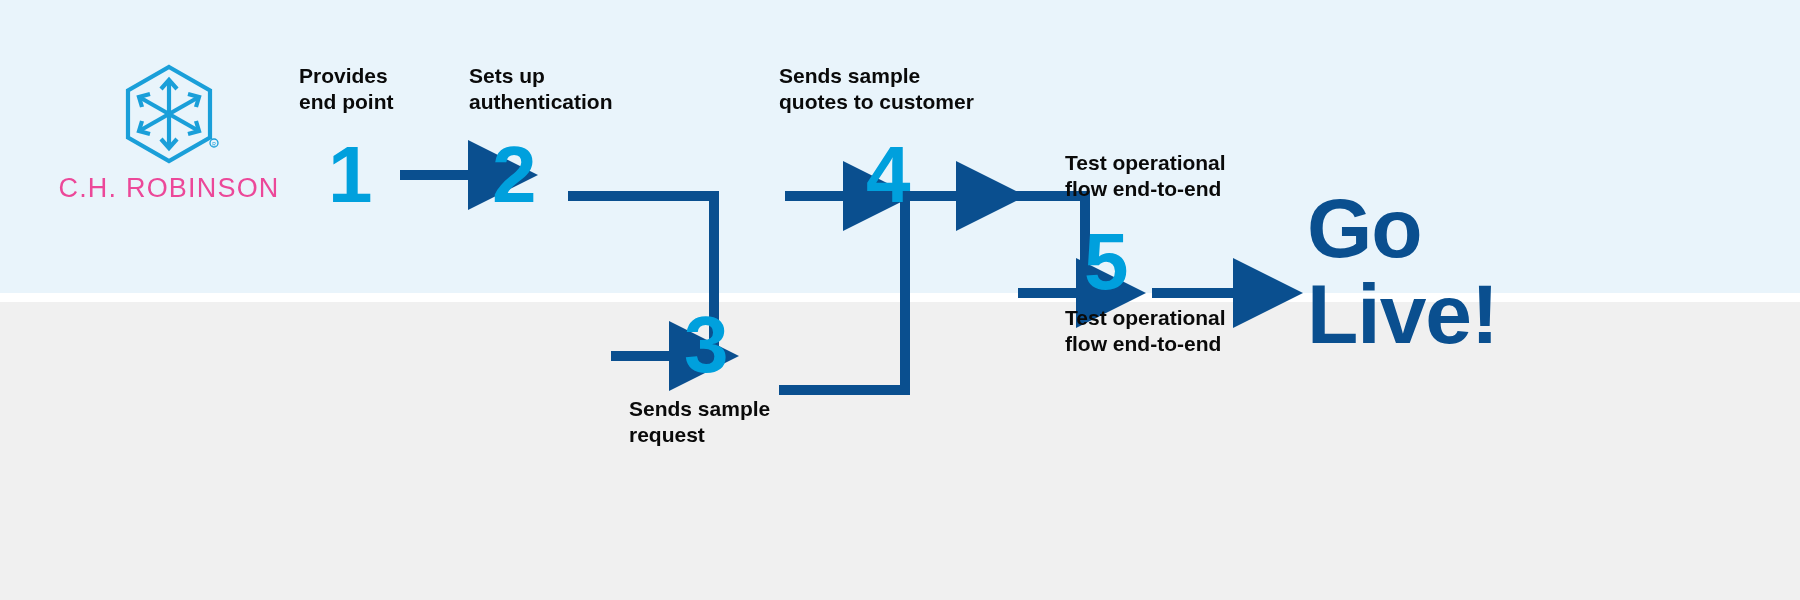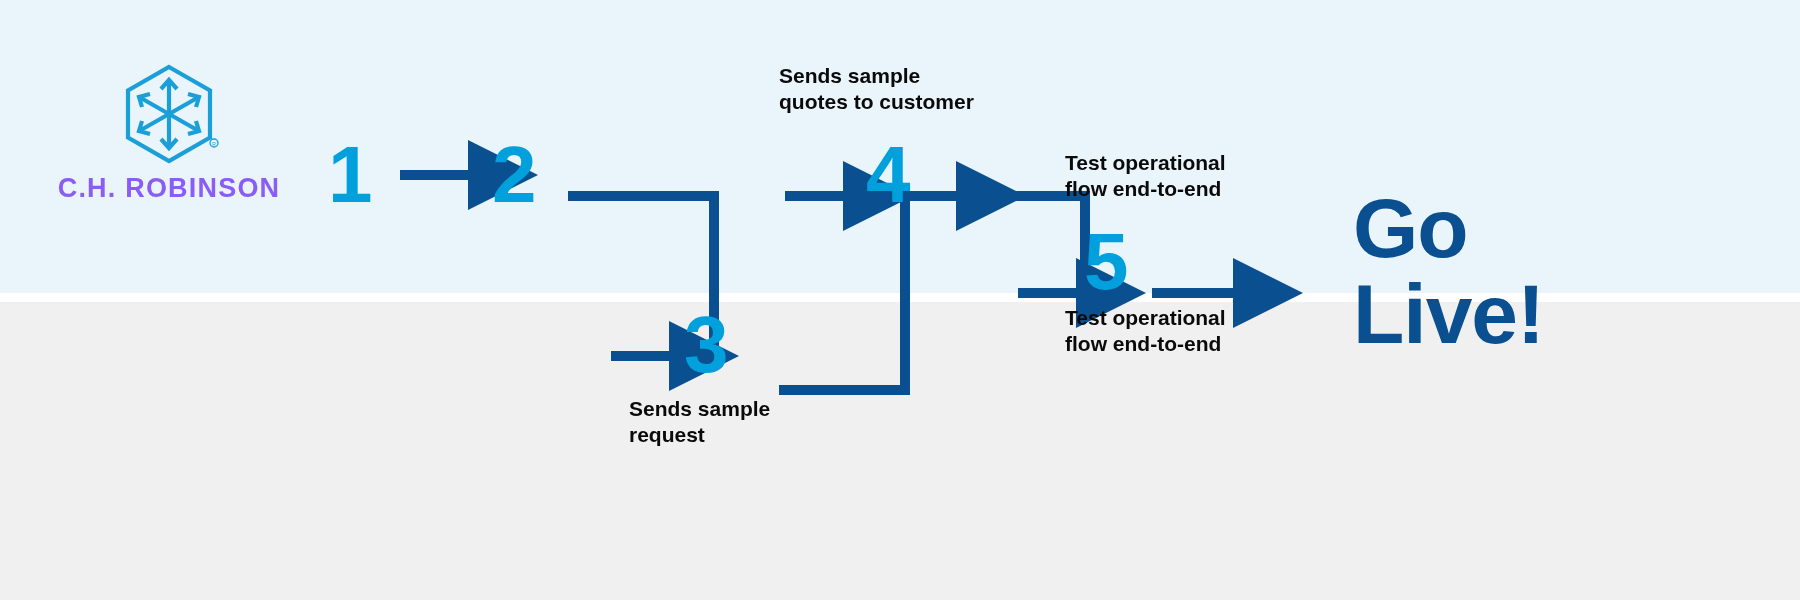--- a/index.html
+++ b/index.html
@@ -56,23 +56,23 @@
     top: 64px;
     width: 100px;
     height: 100px;
   }
   #brand-wordmark {
     left: 47px;
     top: 173px;
     width: 244px;
     text-align: center;
     font-size: 27px;
-    font-weight: bold;
+    font-weight: normal;
     letter-spacing: 1.2px;
-    color: #8b5cf6;
+    color: #ec4899;
     white-space: nowrap;
   }
 
   
   #lane-label-customer {
     left: 48px;
     top: 350px;
     width: 320px;
     font-size: 34px;
     line-height: 40px;
@@ -105,21 +105,21 @@
     letter-spacing: -1px;
   }
   #step-num-1 { left: 328px; top: 135px; }
   #step-num-2 { left: 492px; top: 135px; }
   #step-num-3 { left: 684px; top: 305px; }
   #step-num-4 { left: 866px; top: 135px; }
   #step-num-5 { left: 1084px; top: 222px; }
 
   
   #go-live {
-    left: 1353px;
+    left: 1307px;
     top: 185px;
     width: 300px;
     font-size: 84px;
     line-height: 86px;
     font-weight: bold;
     color: #0a4f8f;
     letter-spacing: -1px;
     white-space: pre-line;
   }
 </style>
@@ -186,22 +186,26 @@
 
         <path d="M50,50 L79,66.5"></path>
         <path d="M77,57 L80,67 L69,70" stroke-linejoin="miter"></path>
       </g>
       <circle cx="95" cy="79" r="4" fill="none" stroke="#1a9fd9" stroke-width="1.3"></circle>
       <text x="95" y="81.6" font-size="5" fill="#1a9fd9" text-anchor="middle" font-family="Liberation Sans, sans-serif">R</text>
     </svg>
     <div class="abs" id="brand-wordmark">C.H. ROBINSON</div>
 
 
+    <div class="abs caption" id="caption-1">Provides
+end point</div>
     <div class="abs step-num" id="step-num-1">1</div>
 
+    <div class="abs caption" id="caption-2">Sets up
+authentication</div>
     <div class="abs step-num" id="step-num-2">2</div>
 
     <div class="abs step-num" id="step-num-3">3</div>
     <div class="abs caption" id="caption-3">Sends sample
 request</div>
 
     <div class="abs caption" id="caption-4">Sends sample
 quotes to customer</div>
     <div class="abs step-num" id="step-num-4">4</div>
 

